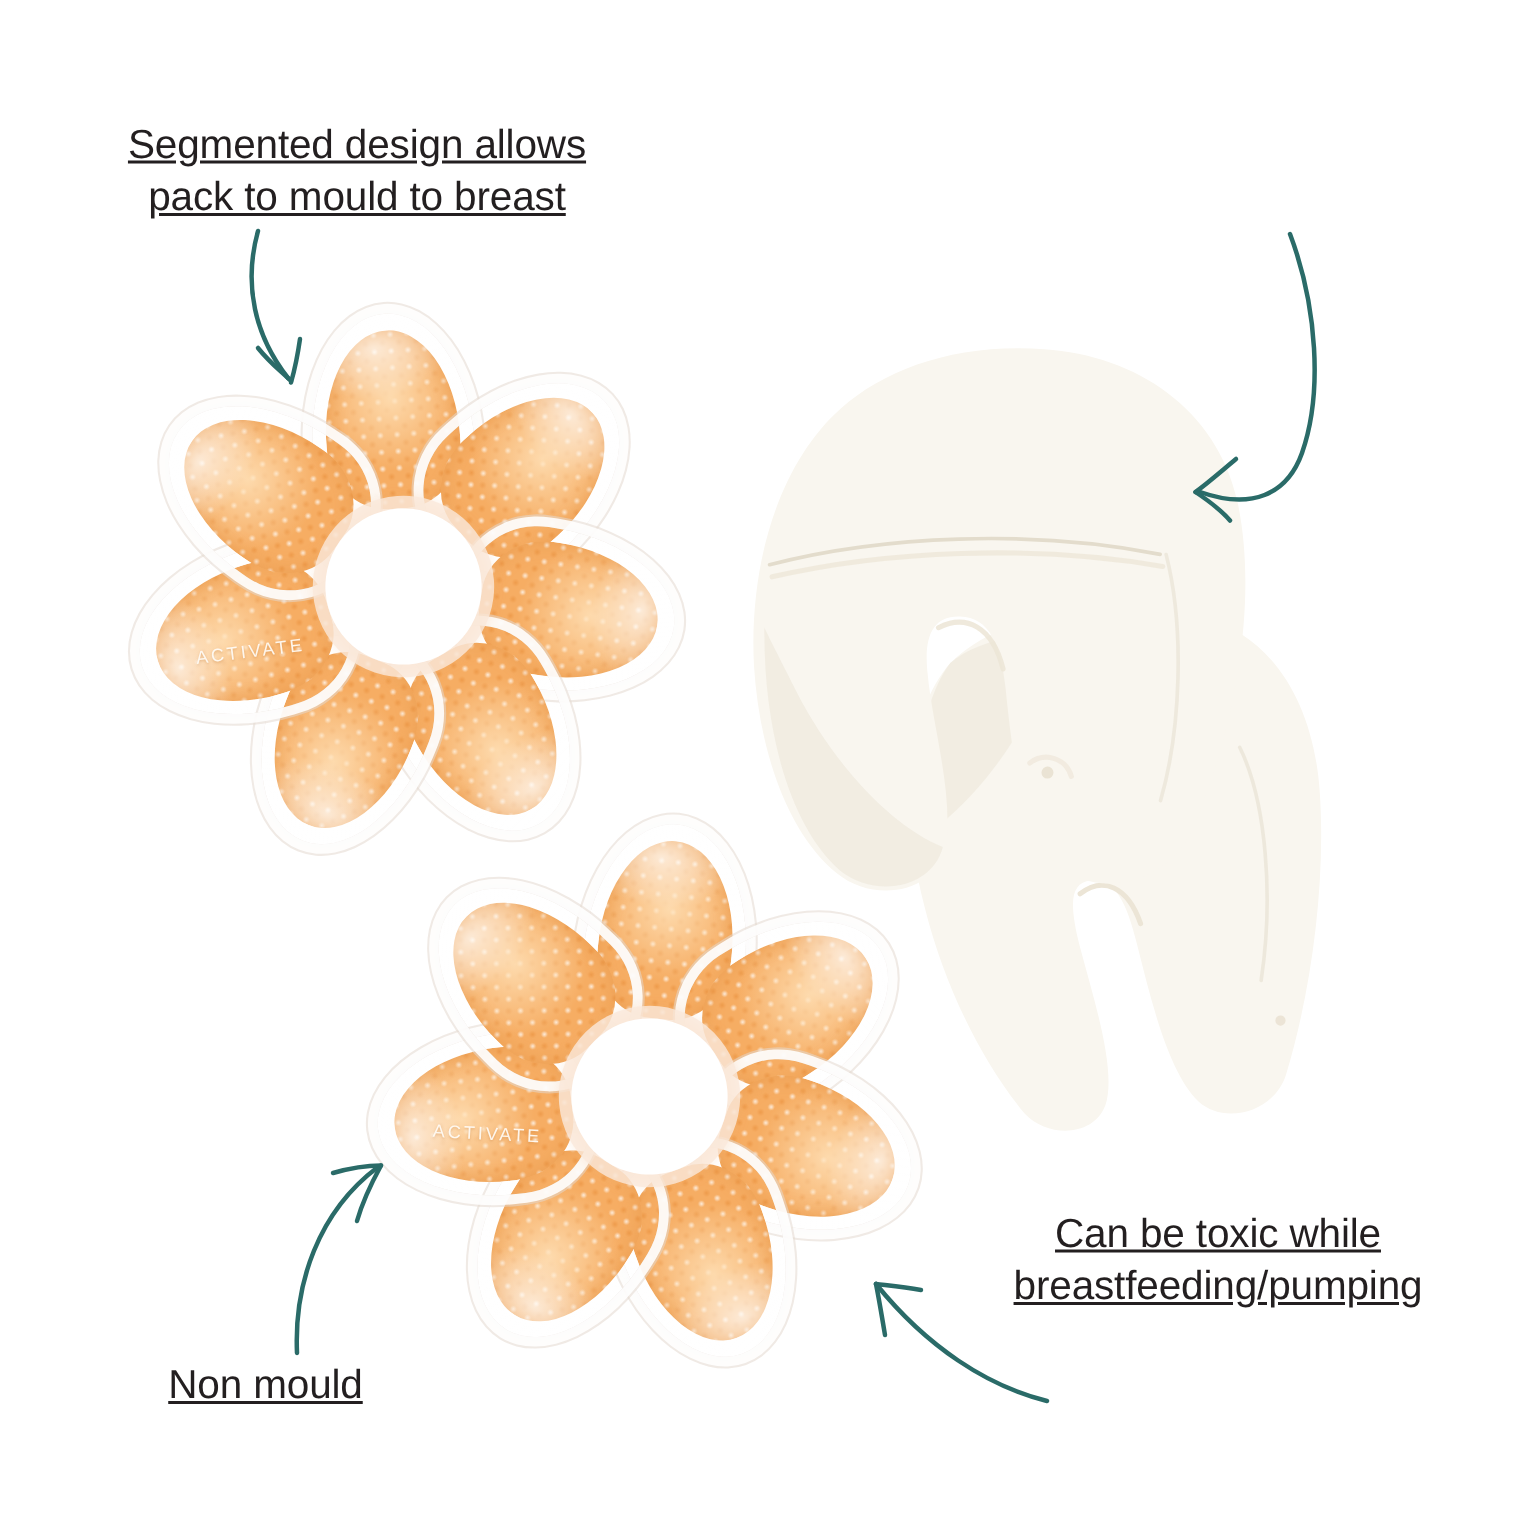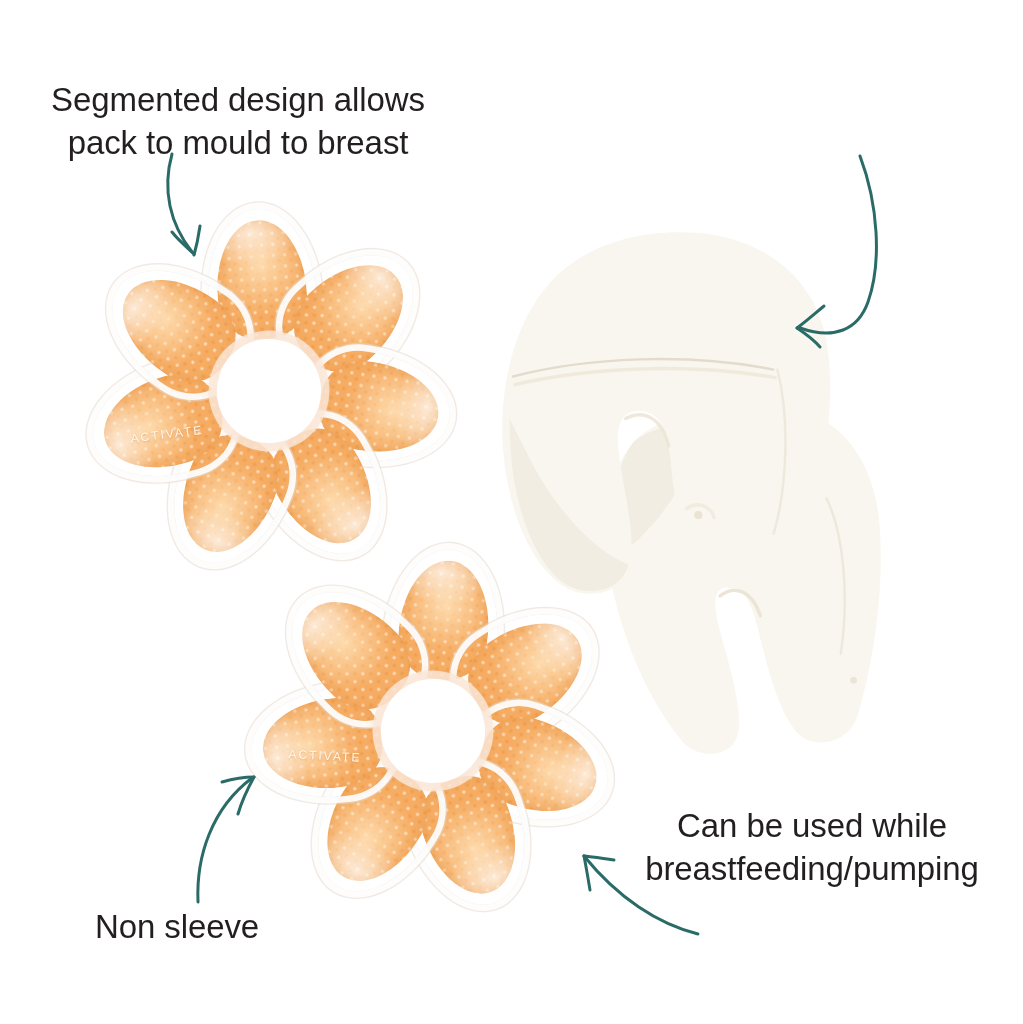--- a/index.html
+++ b/index.html
@@ -18,26 +18,27 @@
     height: 1024px;
     background: #ffffff;
     overflow: hidden;
   }
 
   
   .callout {
     position: absolute;
     color: #231f20;
     font-family: "Liberation Sans", sans-serif;
-    font-size: 33px;
+    font-size: 27px;
     line-height: 1.30;
     letter-spacing: -0.1px;
     text-align: center;
     white-space: pre-line;
     font-weight: 400;
+    text-decoration: underline;
   }
   #callout-segmented { left: 28px;  top: 79px;  width: 420px; }
   #callout-bamboo    { left: 608px; top: 79px;  width: 388px; }
   #callout-feeding   { left: 622px; top: 805px; width: 380px; }
   #callout-nontoxic  { left: 52px;  top: 906px; width: 250px; text-align: center; }
 
   
   .arrow-svg {
     position: absolute;
     overflow: visible;
@@ -302,18 +303,18 @@
   <svg class="arrow-svg" style="left:562px; top:832px;" width="140" height="110" viewBox="0 0 140 110">
     <path class="arrow-path" d="M 136 102 C 96 92, 56 66, 22 24"></path>
     <path class="arrow-path" d="M 52 28 C 40 26, 30 25, 22 24"></path>
     <path class="arrow-path" d="M 22 24 C 24 34, 26 46, 28 58"></path>
   </svg>
 
   <div class="callout" id="callout-segmented">Segmented design allows
 pack to mould to breast</div>
 
 
-  <div class="callout" id="callout-feeding">Can be used while
+  <div class="callout" id="callout-feeding">Can be toxic while
 breastfeeding/pumping</div>
 
-  <div class="callout" id="callout-nontoxic">Non sleeve</div>
+  <div class="callout" id="callout-nontoxic">Non mould</div>
 
 </div>
 
 </body></html>

